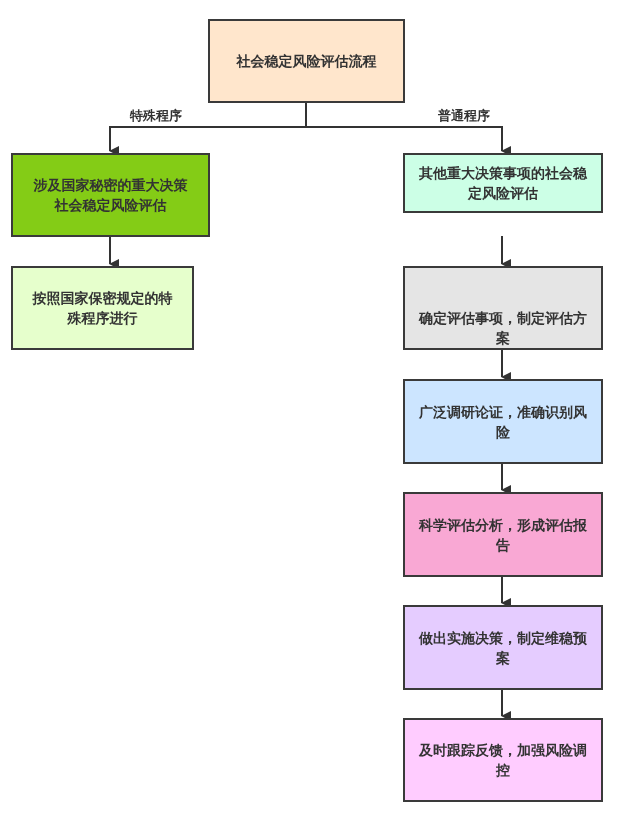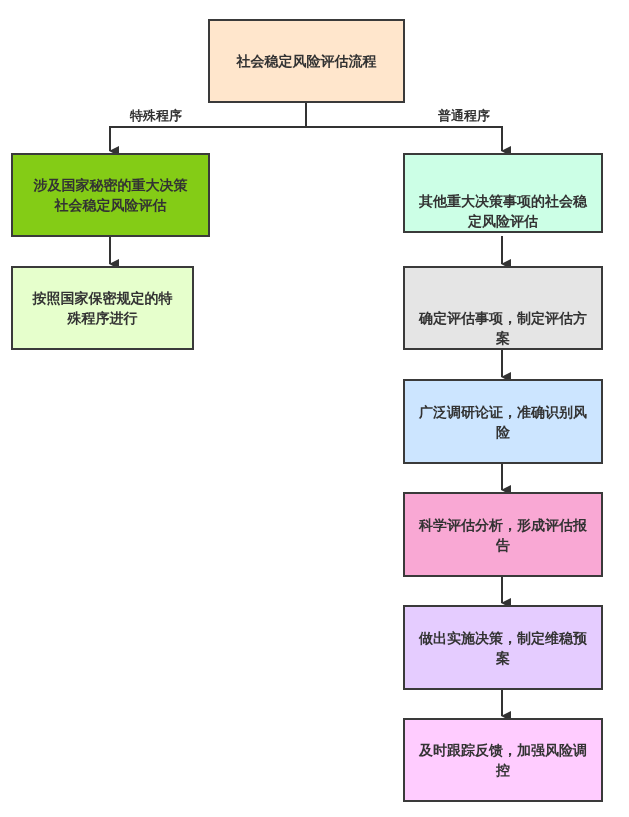--- a/index.html
+++ b/index.html
@@ -42,21 +42,21 @@
 <div class="label" style="left:130px; top:107px;">特殊程序</div>
 <div class="label" style="left:438px; top:107px;">普通程序</div>
 
 <div class="box" style="left:11px; top:153px; width:199px; height:84px; background:#84cc16;">
   <span>涉及国家秘密的重大决策社会稳定风险评估</span>
 </div>
 <div class="box" style="left:11px; top:266px; width:183px; height:84px; background:#E6FFCC;">
   <span>按照国家保密规定的特殊程序进行</span>
 </div>
 
-<div class="box" style="left:403px; top:153px; width:200px; height:80px; background:#CCFFE6;align-items:flex-end;">
+<div class="box" style="left:403px; top:153px; width:200px; height:60px; background:#CCFFE6;">
   <span>其他重大决策事项的社会稳定风险评估</span>
 </div>
 <div class="box" style="left:403px; top:266px; width:200px; height:84px; background:#e5e5e5;align-items:flex-end;">
   <span>确定评估事项，制定评估方案</span>
 </div>
 <div class="box" style="left:403px; top:379px; width:200px; height:85px; background:#CCE5FF;">
   <span>广泛调研论证，准确识别风险</span>
 </div>
 <div class="box" style="left:403px; top:492px; width:200px; height:85px; background:#f9a8d4;">
   <span>科学评估分析，形成评估报告</span>

